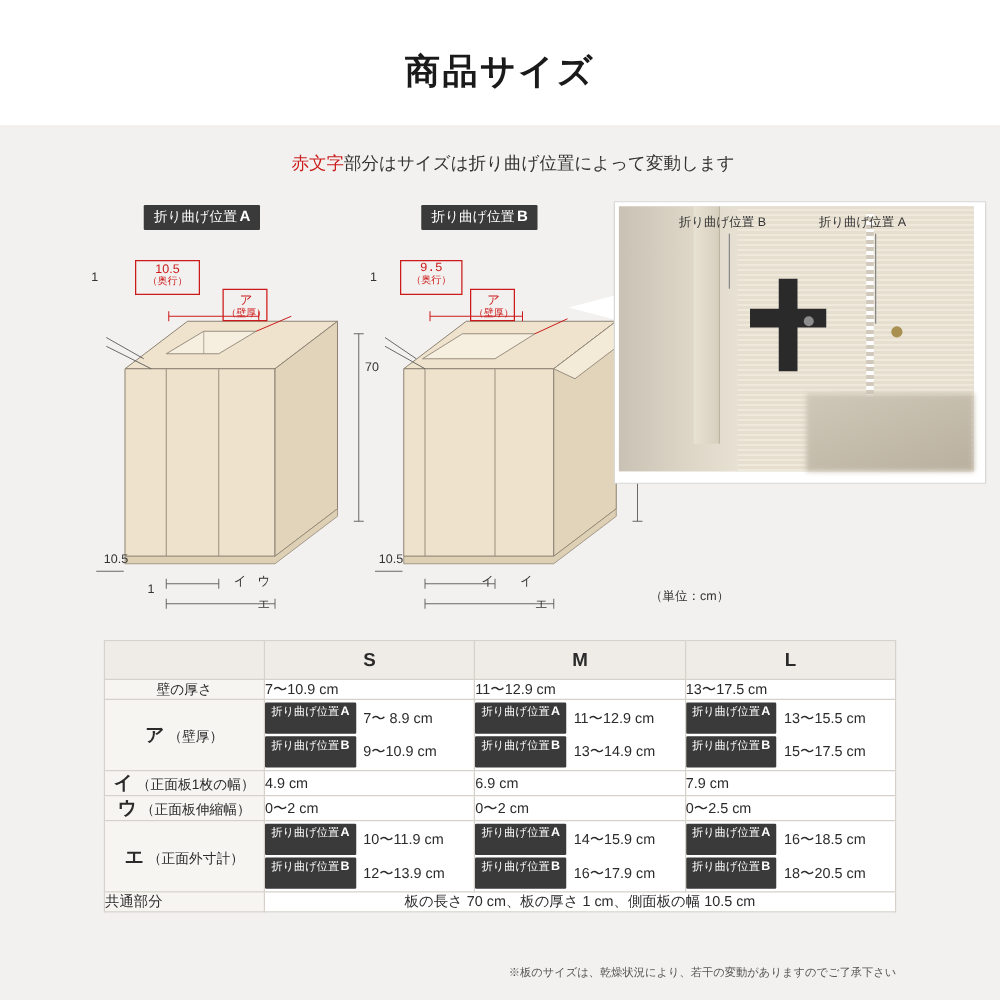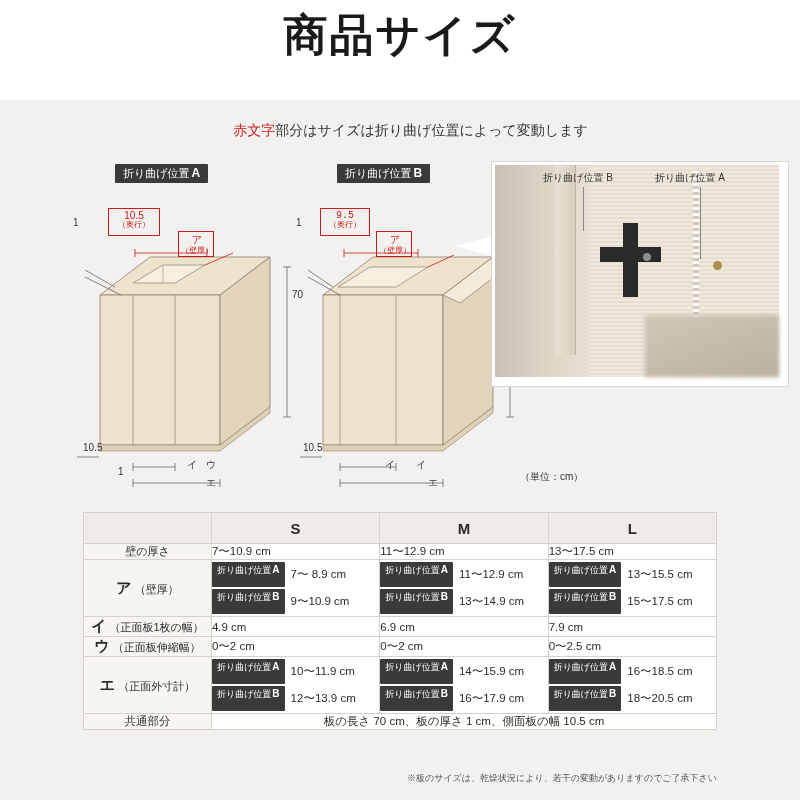--- a/index.html
+++ b/index.html
@@ -24,23 +24,23 @@
   .header {
     position: absolute;
     left: 0; top: 0;
     width: 800px;
     height: 100px;
     background: #ffffff;
   }
   .header-title {
     position: absolute;
     left: 0; right: 0;
-    top: 6px;
+    top: 38px;
     text-align: center;
-    font-size: 44px;
+    font-size: 28px;
     font-weight: bold;
     letter-spacing: 2px;
     color: #1a1a1a;
   }
   
   .subtitle {
     position: absolute;
     left: 0; right: 0;
     top: 122px;
     text-align: center;
@@ -277,21 +277,21 @@
     color: #fff;
     font-size: 9px;
     line-height: 1;
     padding: 3px 5px 12px 5px;
     white-space: nowrap;
     border-radius: 1px;
   }
   .minibadge b { font-size: 10px; margin-left: 1px; }
   .common-label {
     background: #f7f5f2;
-    text-align: center;
+    text-align: left;
     font-size: 11.5px;
     padding: 9px 4px;
   }
   .common-val {
     text-align: center;
     font-size: 11.5px;
     padding: 9px 4px;
   }
   .footnote {
     position: absolute;

